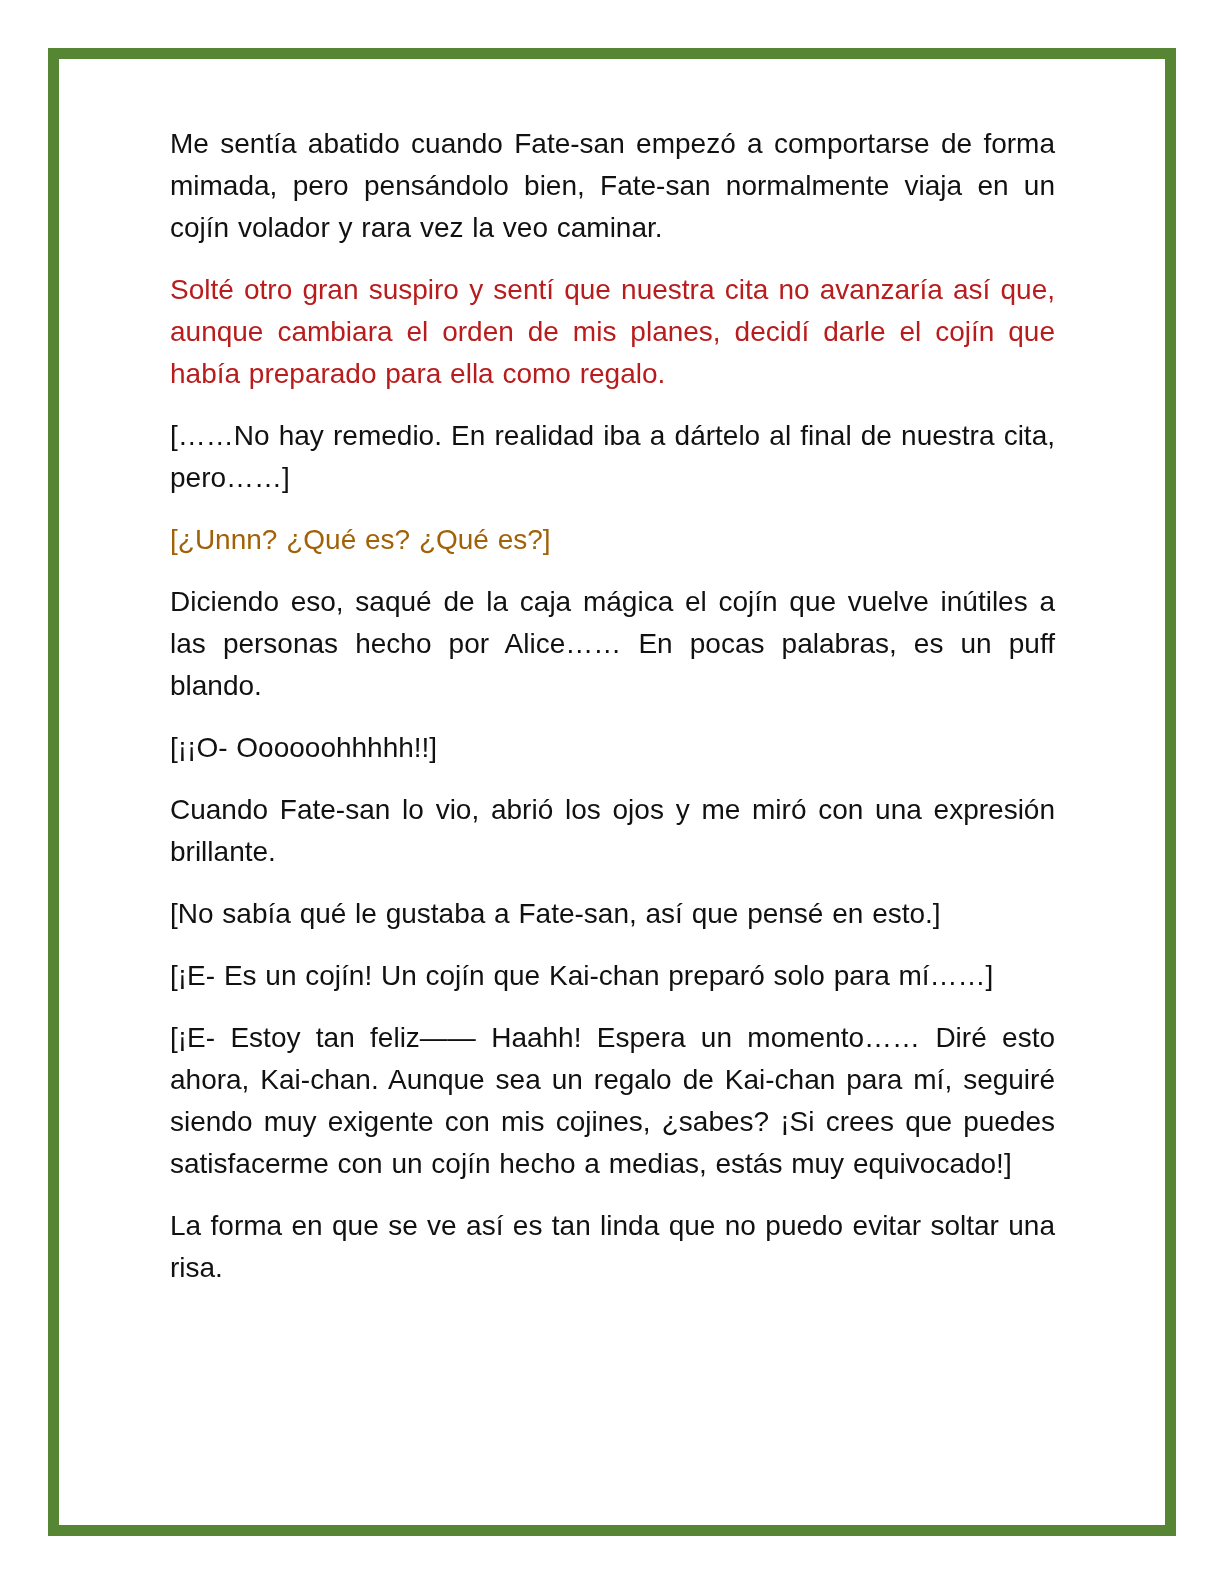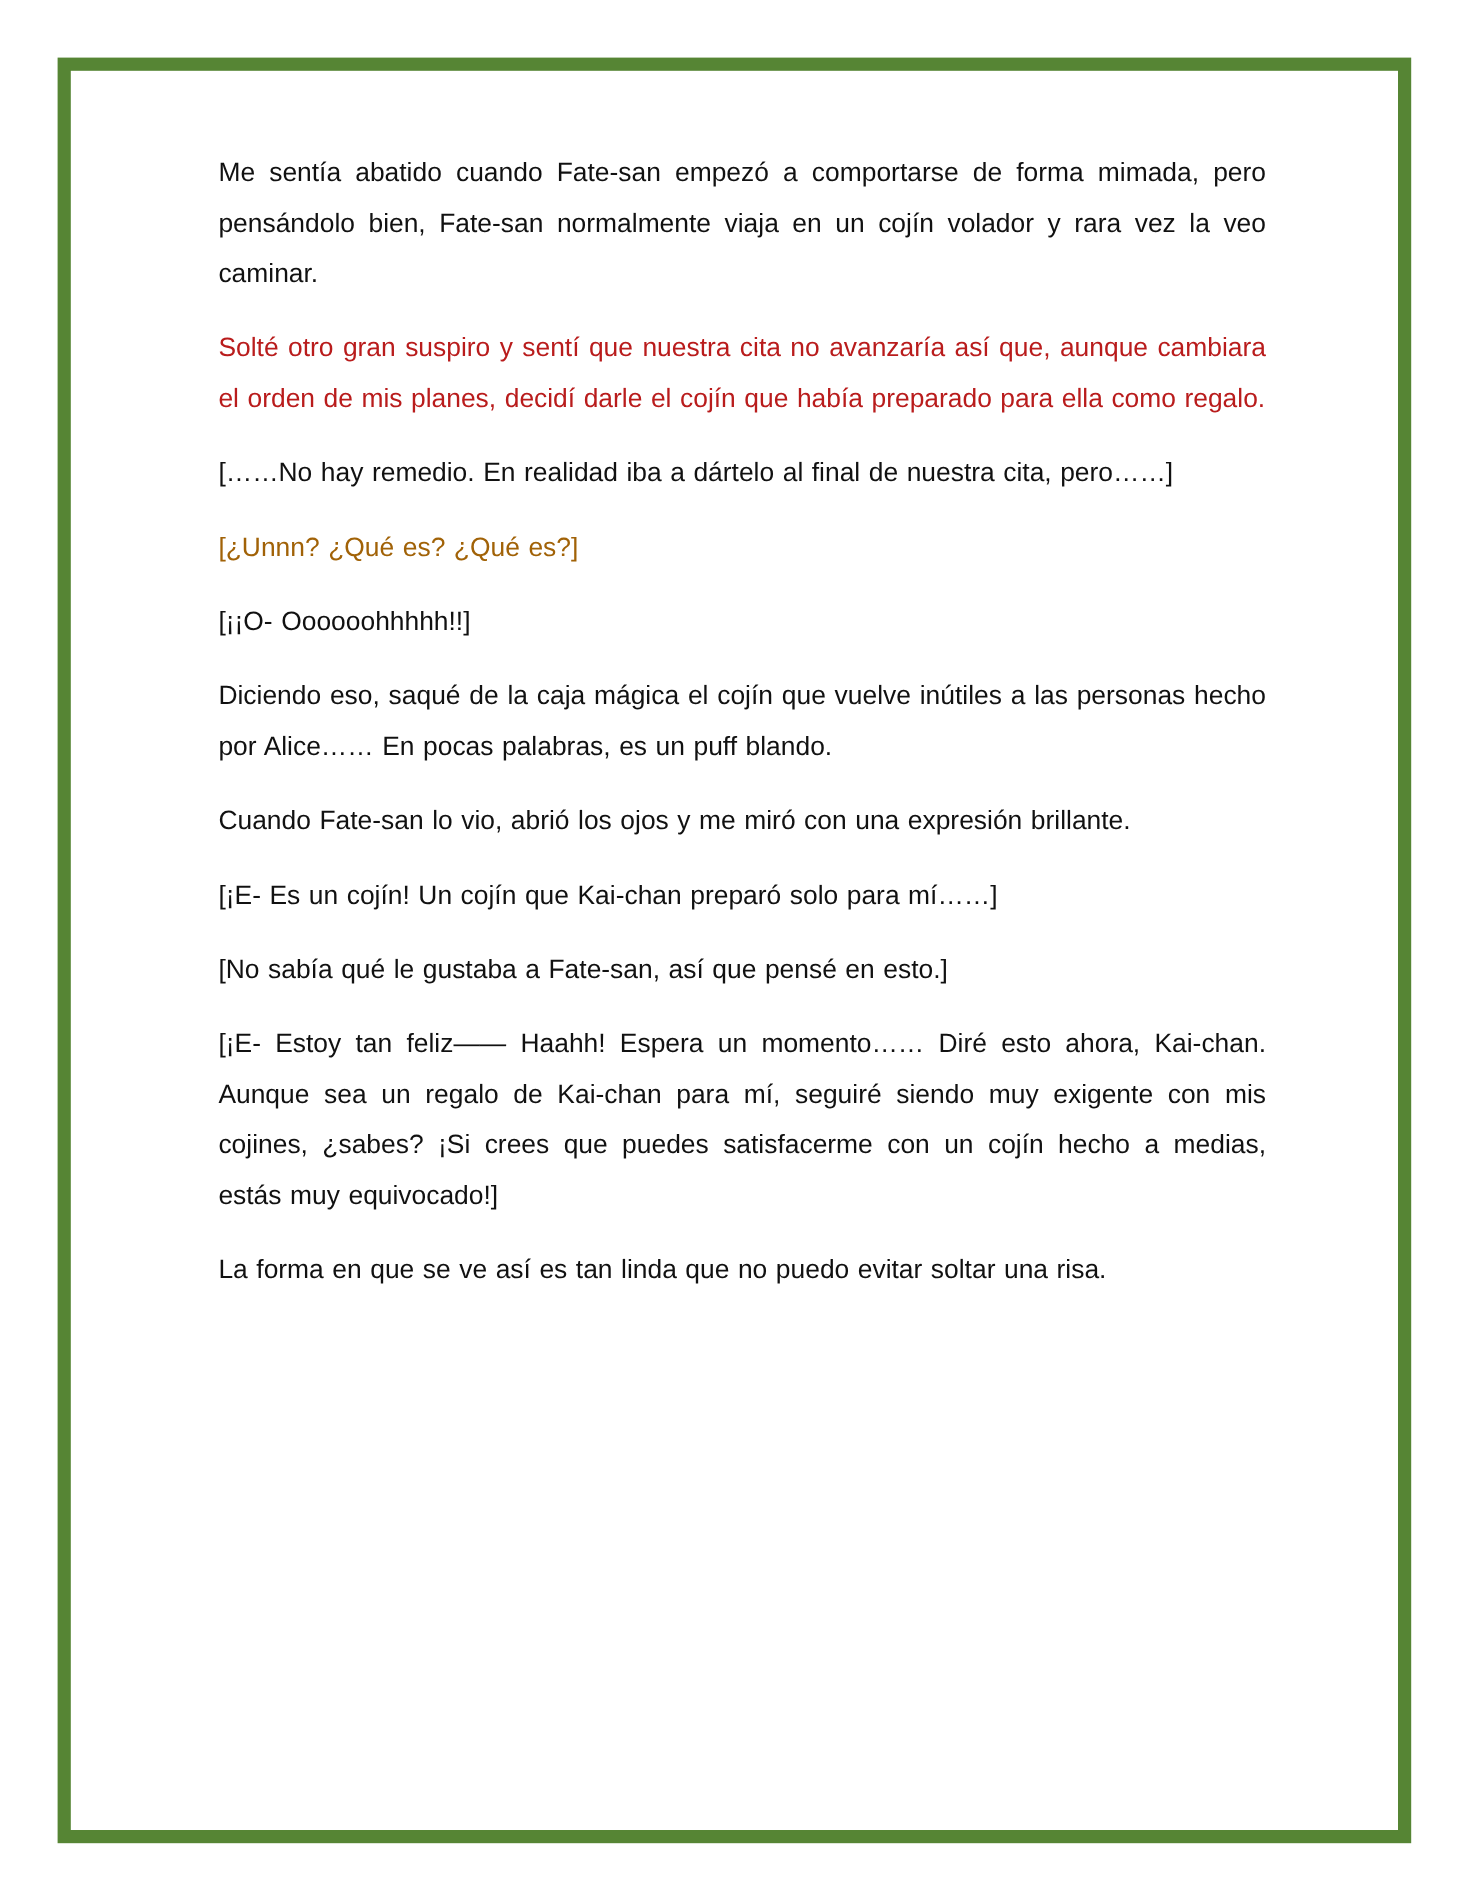--- a/index.html
+++ b/index.html
@@ -22,38 +22,38 @@
     height: 1488px;
     box-sizing: border-box;
     border: 11px solid #568534;
     background: #ffffff;
   }
   .content {
     box-sizing: border-box;
     padding: 64px 110px 0 111px;
   }
   .content p {
-    margin: 0 0 20px 12px;
-    font-size: 22px;
+    margin: 0 0 20px 0;
+    font-size: 28px;
     line-height: 42px;
     color: #111111;
     text-align: justify;
     word-spacing: 1px;
   }
 </style>
 </head>
 <body style="background: rgb(255, 255, 255);">
 
 <div class="page-frame" style="border-color: rgb(86, 133, 52);">
   <div class="content">
     <p style="color: rgb(17, 17, 17);">Me sentía abatido cuando Fate-san empezó a comportarse de forma mimada, pero pensándolo bien, Fate-san normalmente viaja en un cojín volador y rara vez la veo caminar.</p>
     <p style="color: #b91c1c;">Solté otro gran suspiro y sentí que nuestra cita no avanzaría así que, aunque cambiara el orden de mis planes, decidí darle el cojín que había preparado para ella como regalo.</p>
     <p style="color: rgb(17, 17, 17);">[……No hay remedio. En realidad iba a dártelo al final de nuestra cita, pero……]</p>
     <p style="color: #a16207;">[¿Unnn? ¿Qué es? ¿Qué es?]</p>
+    <p style="color: rgb(17, 17, 17);">Diciendo eso, saqué de la caja mágica el cojín que vuelve inútiles a las personas hecho por Alice…… En pocas palabras, es un puff blando.</p>
     <p style="color: rgb(17, 17, 17);">[¡¡O- Oooooohhhhh!!]</p>
-    <p style="color: rgb(17, 17, 17);">Diciendo eso, saqué de la caja mágica el cojín que vuelve inútiles a las personas hecho por Alice…… En pocas palabras, es un puff blando.</p>
     <p style="color: rgb(17, 17, 17);">Cuando Fate-san lo vio, abrió los ojos y me miró con una expresión brillante.</p>
+    <p style="color: rgb(17, 17, 17);">[No sabía qué le gustaba a Fate-san, así que pensé en esto.]</p>
     <p style="color: rgb(17, 17, 17);">[¡E- Es un cojín! Un cojín que Kai-chan preparó solo para mí……]</p>
-    <p style="color: rgb(17, 17, 17);">[No sabía qué le gustaba a Fate-san, así que pensé en esto.]</p>
     <p style="color: rgb(17, 17, 17);">[¡E- Estoy tan feliz—— Haahh! Espera un momento…… Diré esto ahora, Kai-chan. Aunque sea un regalo de Kai-chan para mí, seguiré siendo muy exigente con mis cojines, ¿sabes? ¡Si crees que puedes satisfacerme con un cojín hecho a medias, estás muy equivocado!]</p>
     <p style="color: rgb(17, 17, 17);">La forma en que se ve así es tan linda que no puedo evitar soltar una risa.</p>
   </div>
 </div>
 
 </body></html>

